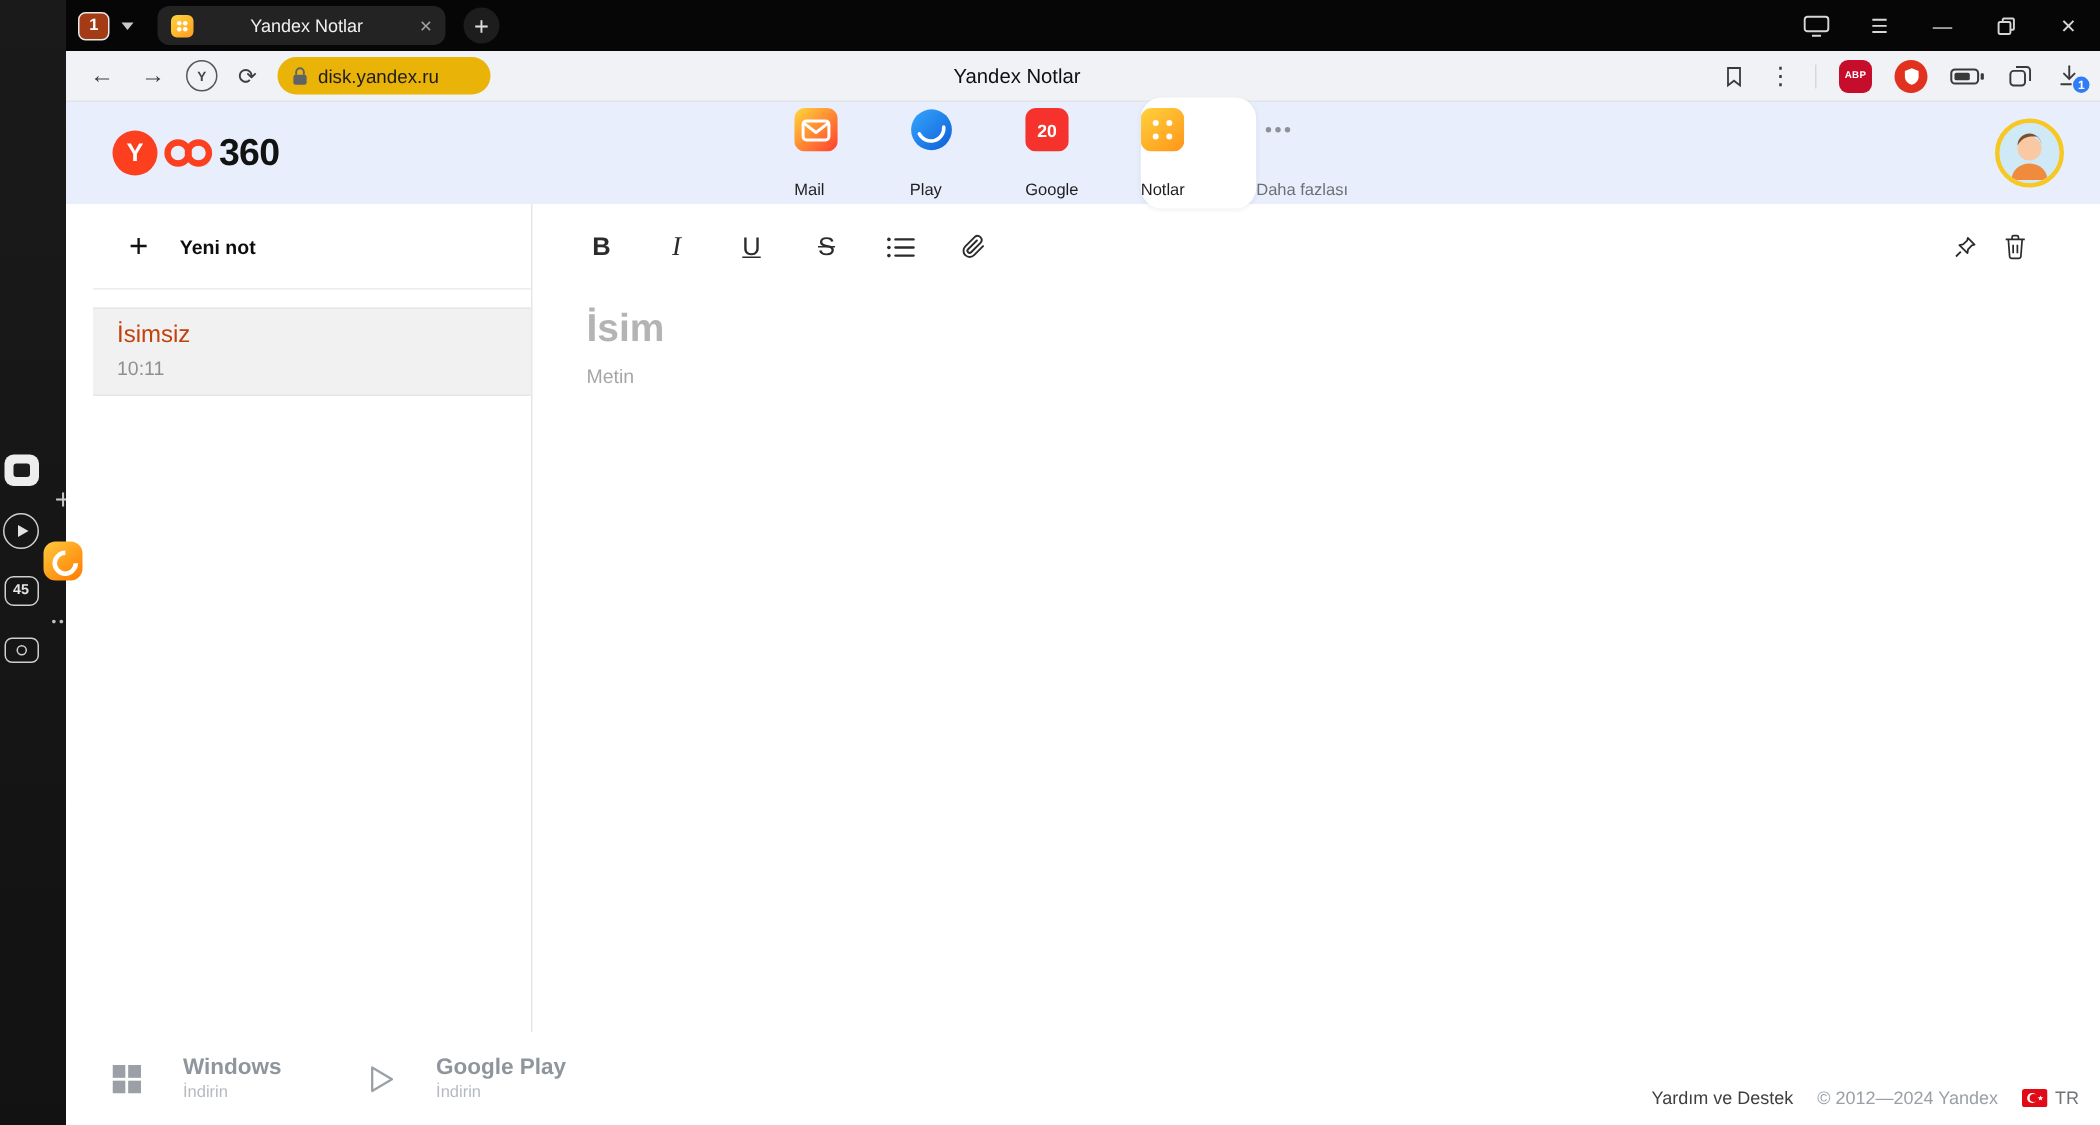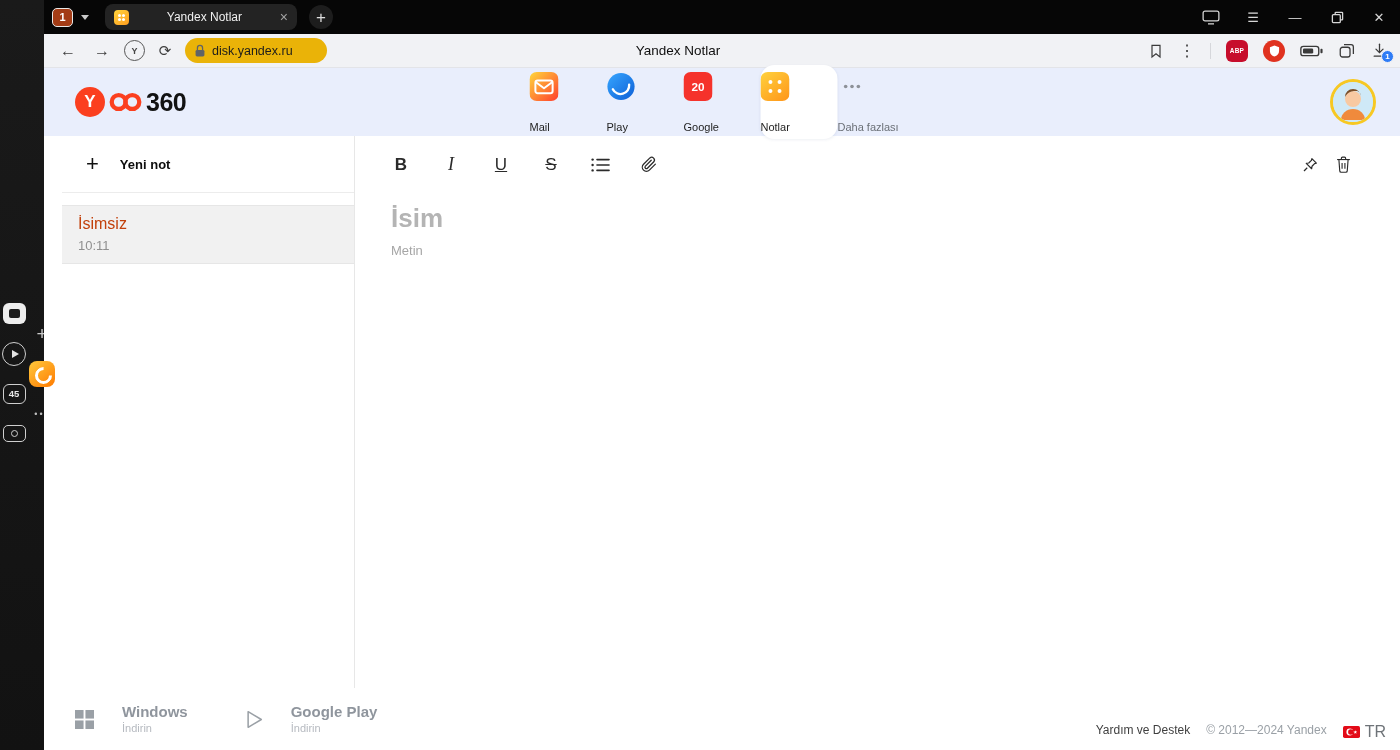--- a/index.html
+++ b/index.html
@@ -96,21 +96,21 @@
 
   
   .pfoot{height:62px;display:flex;align-items:center;padding:0 14px 0 31px;gap:58px;background:#fff}
   .app{display:flex;align-items:center;gap:28px;cursor:pointer}
   .app-name{font-size:15px;font-weight:700;color:#8f959d;line-height:1.1}
   .app-sub{font-size:11px;color:#b6bac0;margin-top:2px}
   .foot-right{margin-left:auto;display:flex;align-items:flex-start;gap:16px;position:relative;top:13px}
   .help{font-size:12px;color:#3f3f3f}
   .copy{font-size:12px;color:#9aa0a6}
   .lang{display:flex;align-items:center;gap:5px;cursor:pointer}
-  .lang-t{font-size:16px;color:#6e7378}
+  .lang-t{font-size:12px;color:#6e7378}
 </style>
 </head>
 <body>
 
 <div class="window">
 
   <div class="sbar">
     <div class="grp-top">
       <div class="sb-btn">
         <span class="tableau">

